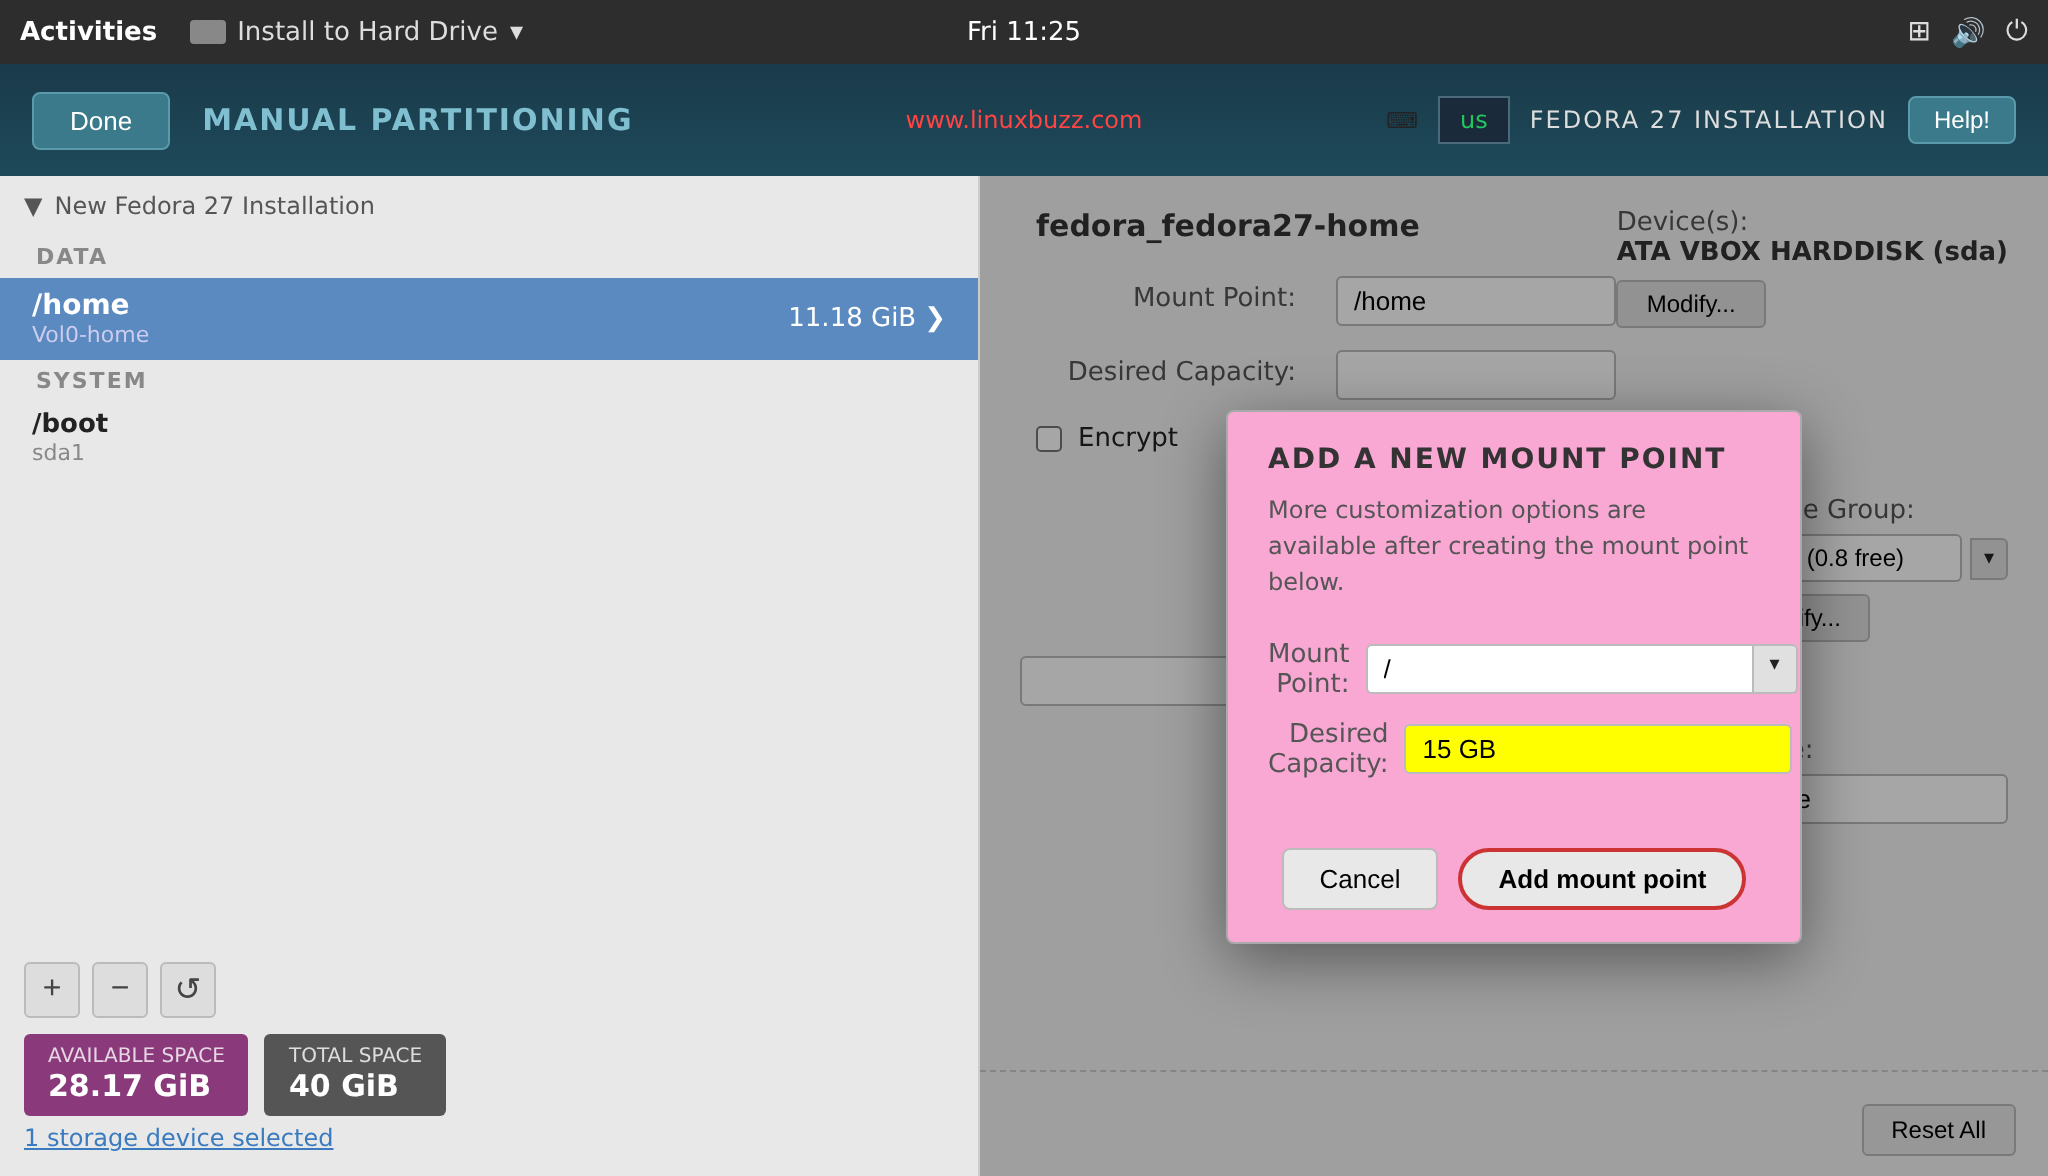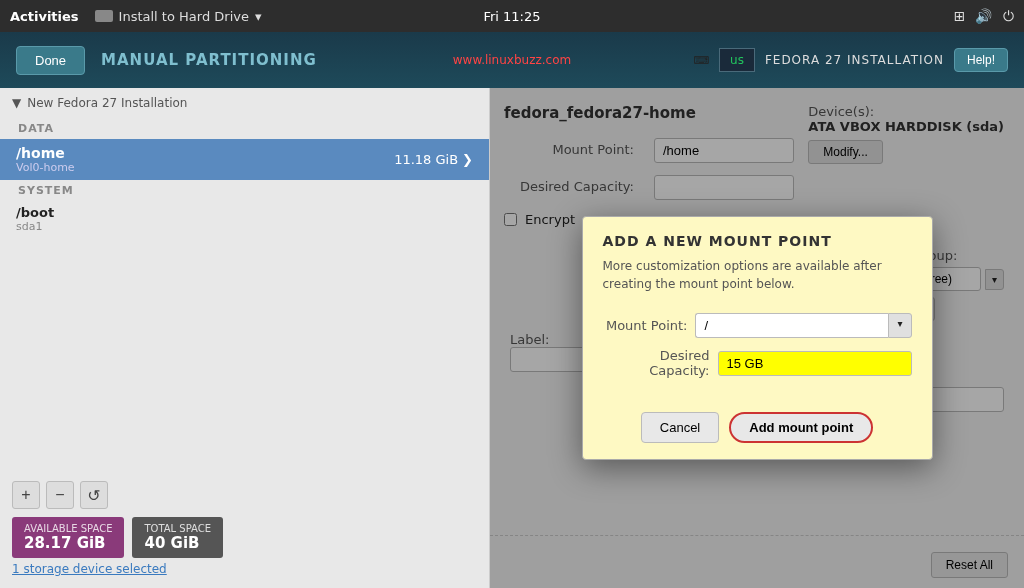--- a/index.html
+++ b/index.html
@@ -238,21 +238,21 @@
       font-size: 12px;
       text-decoration: underline;
       cursor: pointer;
       padding: 4px 0;
       display: block;
     }
 
     
     .right-panel {
       flex: 1;
-      padding: 16px 14px;
+      padding: 16px 28px;
       position: relative;
       background: #f5f5f5;
     }
     .right-panel-title {
       font-size: 15px;
       font-weight: bold;
       color: #333;
       margin-bottom: 16px;
     }
     .field-group {
@@ -342,24 +342,24 @@
       top: 0; left: 0; right: 0; bottom: 0;
       background: rgba(0,0,0,0.35);
       display: flex;
       align-items: center;
       justify-content: center;
       z-index: 10;
     }
 
     
     .dialog {
-      background: #fef9c3;
+      background: #f9a8d4;
       border: 1px solid #aaa;
       border-radius: 4px;
-      width: 351px;
+      width: 288px;
       box-shadow: 0 8px 32px rgba(0,0,0,0.45);
       overflow: hidden;
     }
     .dialog-title {
       font-size: 14px;
       font-weight: bold;
       color: #333;
       letter-spacing: 1px;
       padding: 16px 20px 8px 20px;
       text-transform: uppercase;
@@ -546,21 +546,20 @@
     <div style="position:absolute;right:20px;top:160px;">
       <div class="volume-group-label">Volume Group:</div>
       <div class="volume-select">
         <input class="volume-input" value="Vol0   (0.8 free)" readonly="" style="">
         <span style="cursor:pointer;border:1px solid #bbb;background:#e0e0e0;padding:4px 6px;border-radius:0 3px 3px 0;font-size:10px;">▾</span>
       </div>
       <button class="modify-btn">Modify...</button>
     </div>
 
     <div style="position:absolute;left:20px;top:240px;">
-      <div class="field-label" style="text-align:left;">Label:</div>
       <input class="field-input" value="" style="">
     </div>
 
     <div style="position:absolute;right:20px;top:280px;">
       <div class="volume-group-label">Name:</div>
       <input class="field-input" value="home" style="">
     </div>
 
     <hr class="dashed-line" style="position:absolute;bottom:40px;left:0;right:0;">
     <button class="reset-all-btn">Reset All</button>

